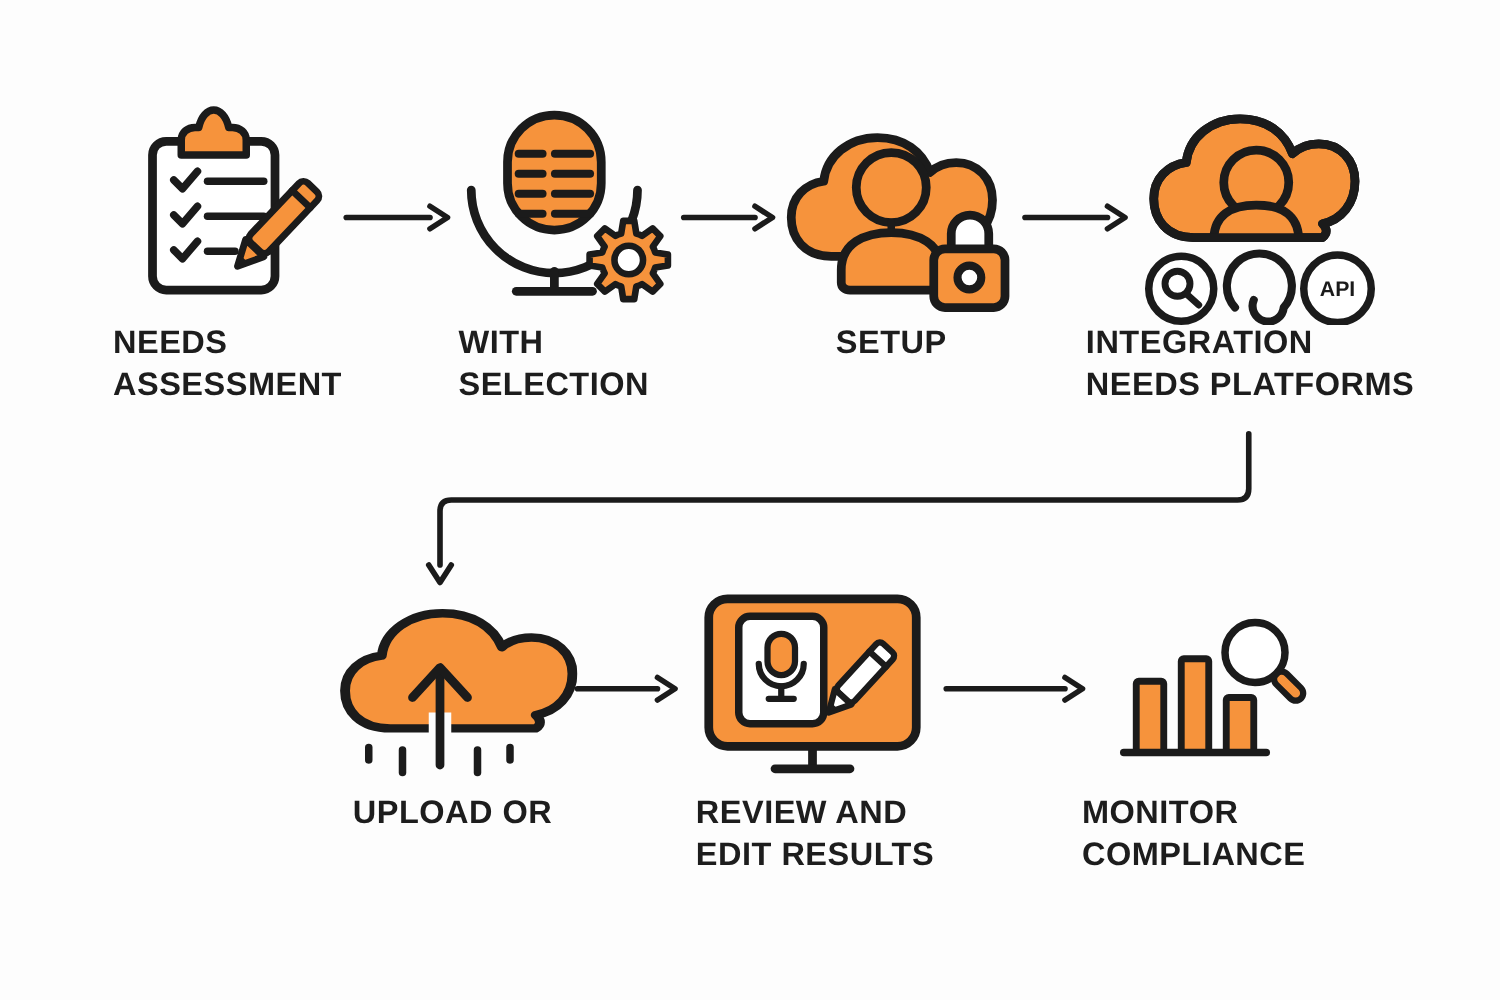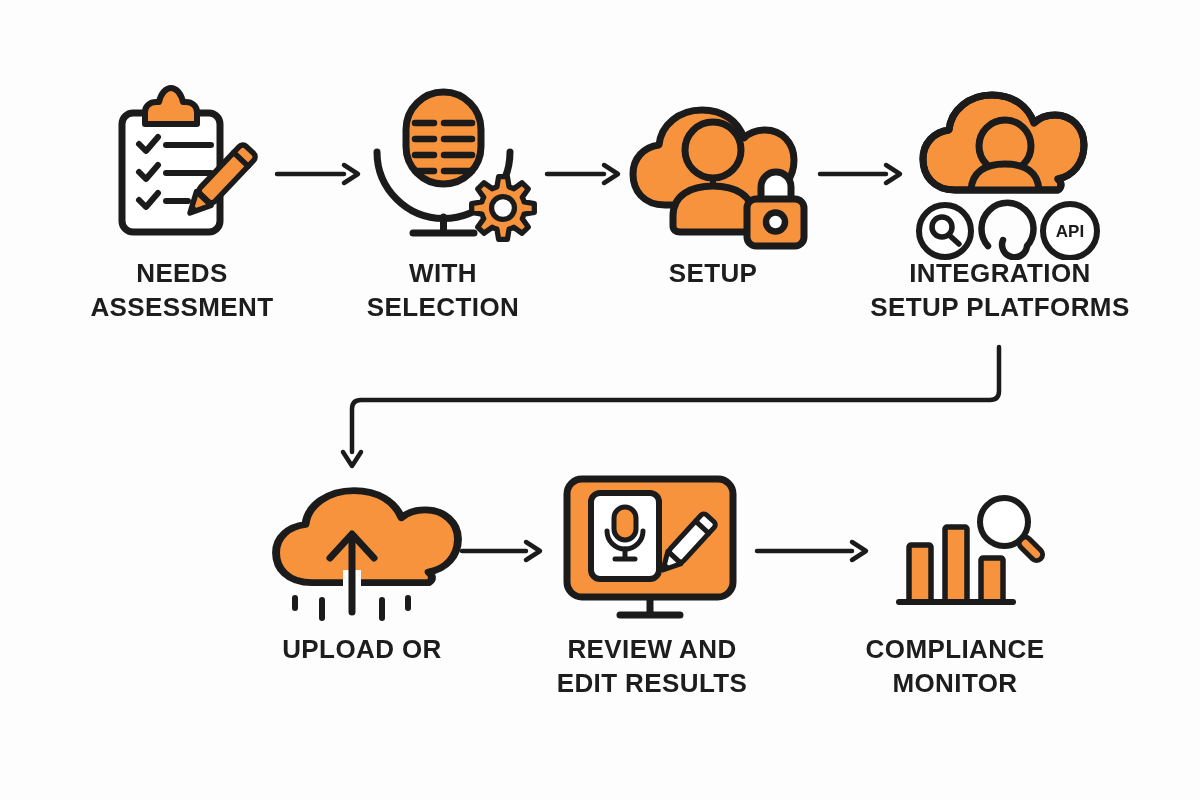--- a/index.html
+++ b/index.html
@@ -11,21 +11,21 @@
   }
   html,body{margin:0;padding:0;}
   .canvas{
     position:relative;width:1200px;height:800px;background:var(--bg);
     overflow:hidden;font-family:"Liberation Sans",sans-serif;
   }
   .connectors{position:absolute;left:0;top:0;width:1200px;height:800px;}
   .abs{position:absolute;}
   .step-label{
     position:absolute;transform:translateX(-50%);
-    text-align:center;white-space:nowrap;
+    white-space:nowrap;
     font-weight:700;font-size:26px;line-height:34px;letter-spacing:0.4px;
     color:var(--ink-text);
   }
   .step-label span{display:block;}
   
   .oln{stroke:var(--ink);stroke-linecap:round;stroke-linejoin:round;}
   .fn{fill:none;}
   .fo{fill:var(--orange);}
   .fw{fill:var(--white);}
   .fi{fill:var(--ink);}
@@ -154,21 +154,21 @@
       <g transform="translate(96,143)">
         <path d="M -20,15 A 26 26 0 1 1 19,15 A 12.5 12.5 0 1 1 -5,9" class="fn oln w65"></path>
       </g>
       <g transform="translate(158,143)">
         <circle cx="0" cy="0" r="27" class="fw oln w6"></circle>
         <text x="0" y="6" class="api-text">API</text>
       </g>
     </svg>
     <div class="step-label" style="left:1000px;top:256px">
       <span>INTEGRATION</span>
-      <span>SETUP PLATFORMS</span>
+      <span>NEEDS PLATFORMS</span>
     </div>
   </div>
 
   <div class="step">
     <svg class="abs" style="left:262px;top:474px" width="200" height="152" viewBox="0 0 200 152">
       <g transform="translate(5,2) scale(1.13,0.97)">
         <path class="fo oln w7" d="M 40,110 C 18,110 8,95 8,79 C 8,63 19,52 34,50 C 36,30 54,15 77,15 C 98,15 113,26 119,43 C 124,38 132,35 140,35 C 157,35 169,48 169,65 C 169,83 158,96 143,99 C 147,103 147,107 143,110 Z"></path>
       </g>
       <path d="M 90,96 V 128" class="fn halo"></path>
       <g class="fn oln w7">
@@ -219,18 +219,18 @@
       <rect x="96" y="71" width="22" height="44" rx="2" class="fo oln w55"></rect>
       <path d="M 14,115 H 128" class="fn oln w6"></path>
       <g>
         <g transform="translate(136,52) rotate(-45)">
           <rect x="-6" y="0" width="12" height="28" rx="6" class="fo oln w5"></rect>
         </g>
         <circle cx="119" cy="35" r="24" class="fw oln w6"></circle>
       </g>
     </svg>
     <div class="step-label" style="left:955px;top:632px">
+      <span>MONITOR</span>
       <span>COMPLIANCE</span>
-      <span>MONITOR</span>
     </div>
   </div>
 
 </div>
 
 </body></html>

